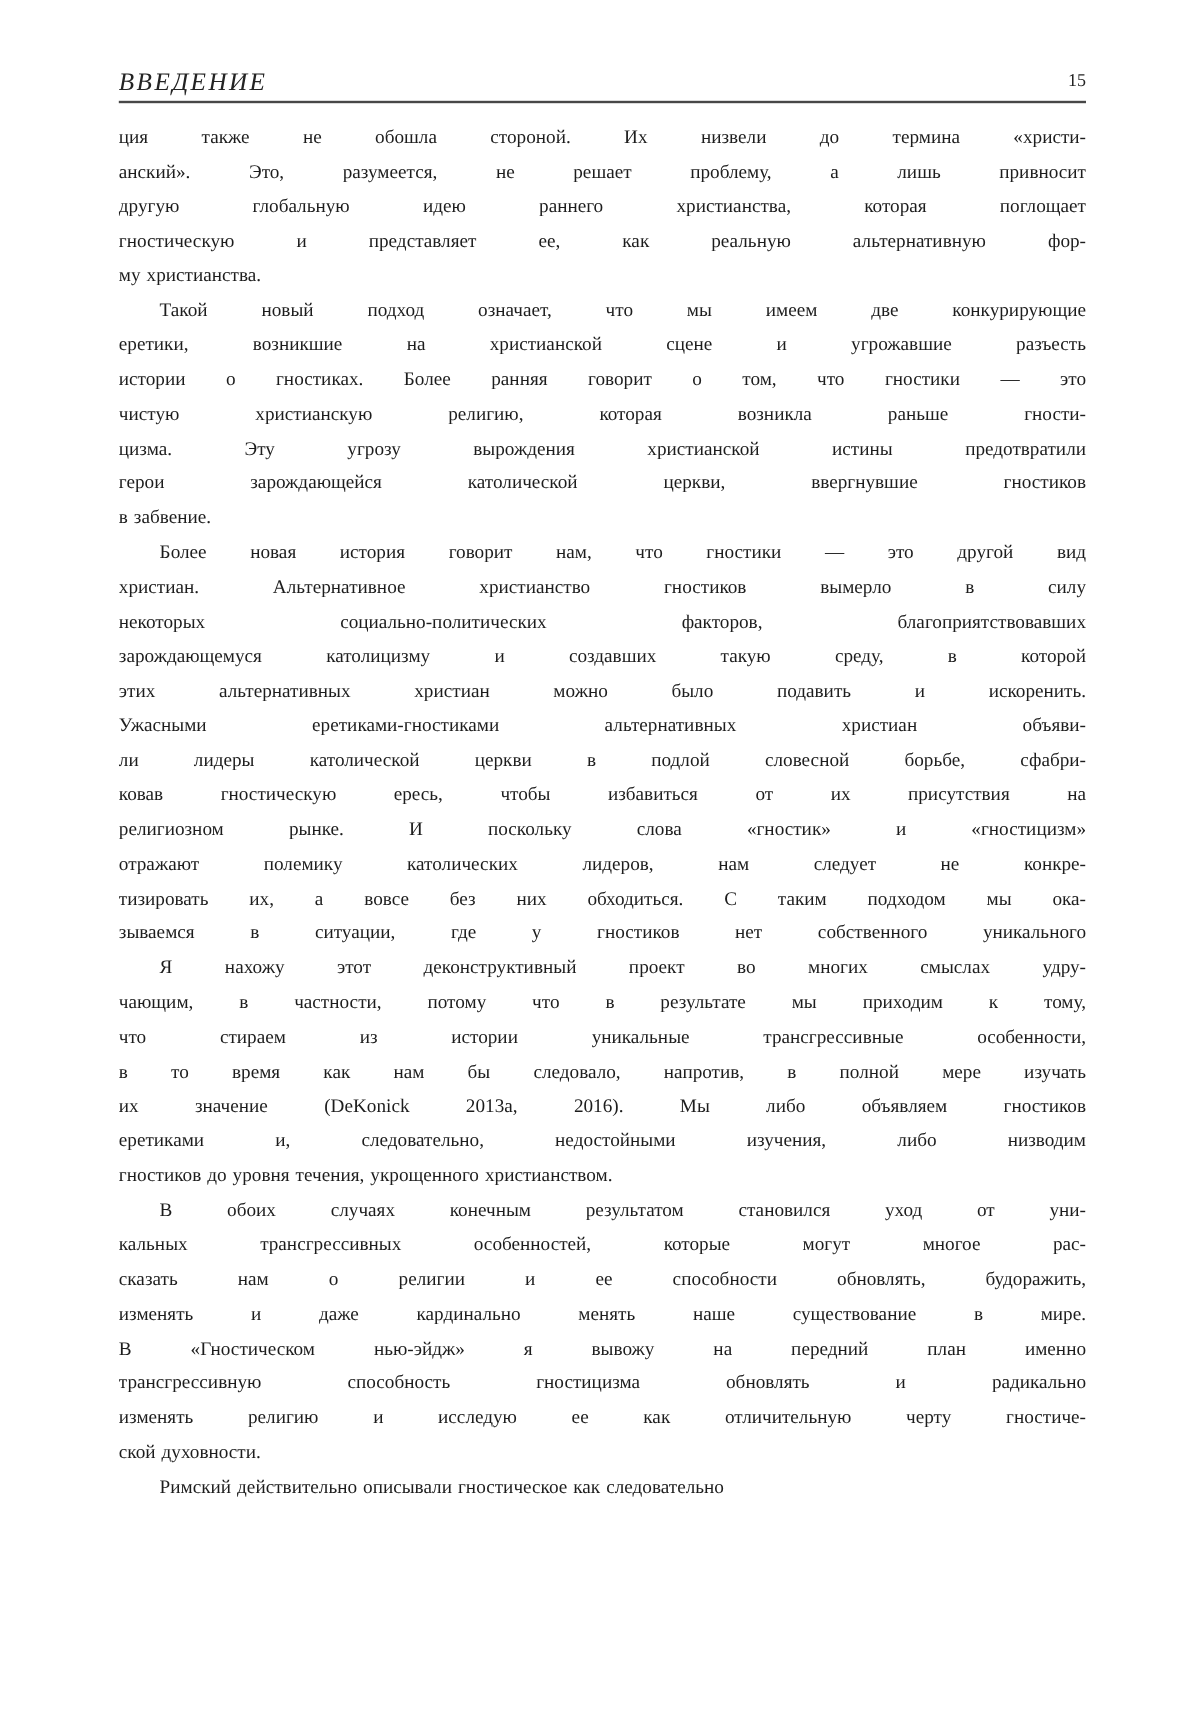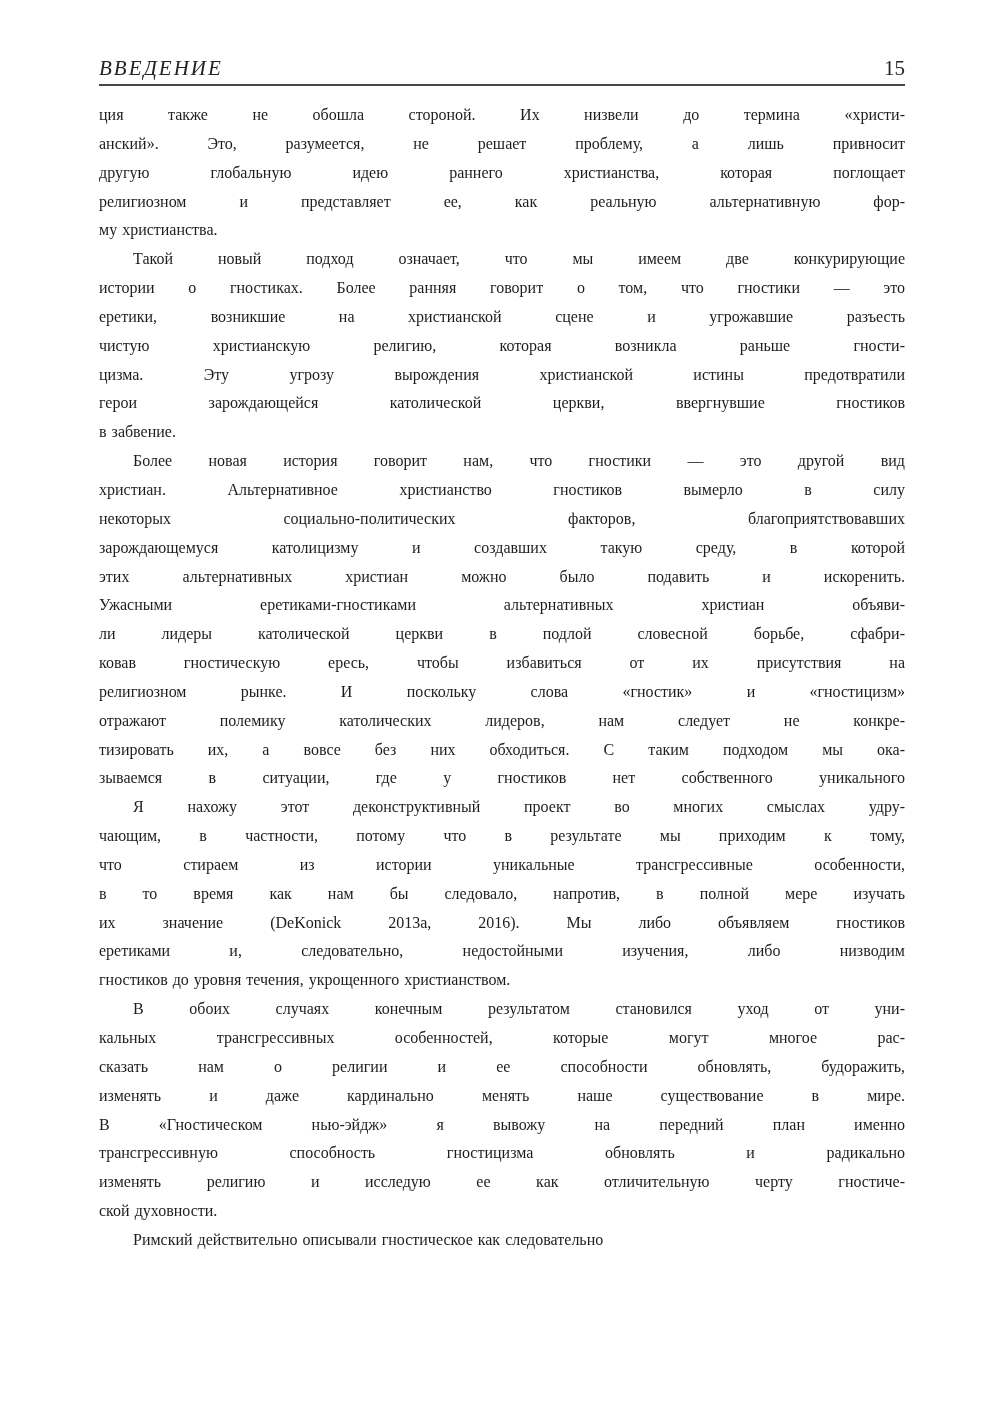--- a/index.html
+++ b/index.html
@@ -33,21 +33,21 @@
     font-size: 21px;
     line-height: 24px;
     letter-spacing: 2px;
     color: #232323;
     font-style: italic;
   }
   .page-number {
     position: absolute;
     right: 0;
     top: 56px;
-    font-size: 21px;
+    font-size: 15px;
     line-height: 24px;
     color: #232323;
   }
   .rule {
     margin-top: 4px;
     border: 0;
     border-top: 2px solid #474747;
   }
   .body-text {
     margin-top: 15px;
@@ -82,27 +82,27 @@
       <div class="page-number">15</div>
     </div>
 
     <hr class="rule">
 
     <div class="body-text">
         <div class="para">
           <div class="line">ция также не обошла стороной. Их низвели до термина «христи-</div>
           <div class="line">анский». Это, разумеется, не решает проблему, а лишь привносит</div>
           <div class="line">другую глобальную идею раннего христианства, которая поглощает</div>
-          <div class="line">религиозном и представляет ее, как реальную альтернативную фор-</div>
+          <div class="line">гностическую и представляет ее, как реальную альтернативную фор-</div>
           <div class="line last">му христианства.</div>
         </div>
         <div class="para indent">
           <div class="line">Такой новый подход означает, что мы имеем две конкурирующие</div>
+          <div class="line">еретики, возникшие на христианской сцене и угрожавшие разъесть</div>
           <div class="line">истории о гностиках. Более ранняя говорит о том, что гностики — это</div>
-          <div class="line">еретики, возникшие на христианской сцене и угрожавшие разъесть</div>
           <div class="line">чистую христианскую религию, которая возникла раньше гности-</div>
           <div class="line">цизма. Эту угрозу вырождения христианской истины предотвратили</div>
           <div class="line">герои зарождающейся католической церкви, ввергнувшие гностиков</div>
           <div class="line last">в забвение.</div>
         </div>
         <div class="para indent">
           <div class="line">Более новая история говорит нам, что гностики — это другой вид</div>
           <div class="line">христиан. Альтернативное христианство гностиков вымерло в силу</div>
           <div class="line">некоторых социально-политических факторов, благоприятствовавших</div>
           <div class="line">зарождающемуся католицизму и создавших такую среду, в которой</div>

